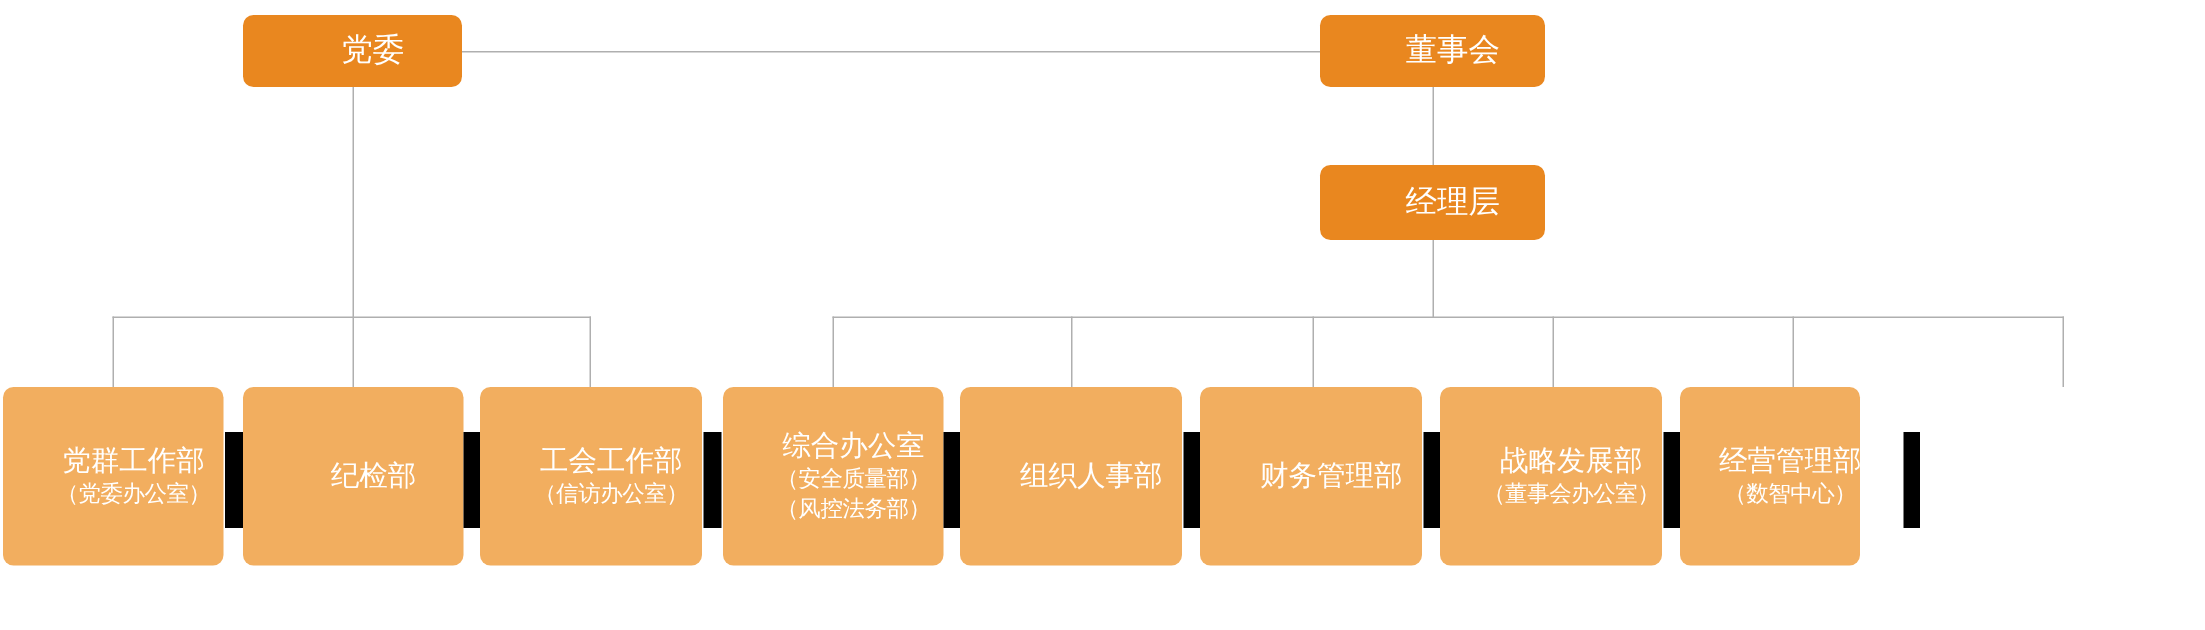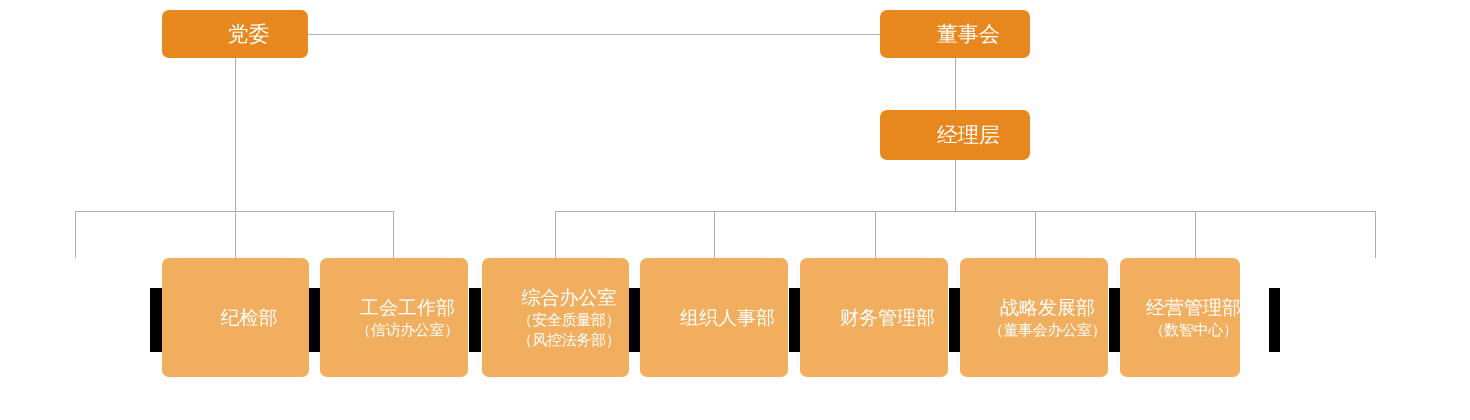--- a/index.html
+++ b/index.html
@@ -109,20 +109,24 @@
 
   <div class="sep" style="left:150px;  top:288px; width:12px; height:64px;"></div>
   <div class="sep" style="left:309px;  top:288px; width:11px; height:64px;"></div>
   <div class="sep" style="left:469px;  top:288px; width:12px; height:64px;"></div>
   <div class="sep" style="left:629px;  top:288px; width:11px; height:64px;"></div>
   <div class="sep" style="left:789px;  top:288px; width:11px; height:64px;"></div>
   <div class="sep" style="left:949px;  top:288px; width:11px; height:64px;"></div>
   <div class="sep" style="left:1109px; top:288px; width:11px; height:64px;"></div>
   <div class="sep" style="left:1269px; top:288px; width:11px; height:64px;"></div>
 
+  <div class="node leaf multi" style="left:2px; top:258px; width:147px; height:119px;">
+    <span class="l1">党群工作部</span>
+    <span class="l2">（党委办公室）</span>
+  </div>
 
   <div class="node leaf" style="left:162px; top:258px; width:147px; height:119px;">
     <span class="l1">纪检部</span>
   </div>
 
   <div class="node leaf multi" style="left:320px; top:258px; width:148px; height:119px;">
     <span class="l1">工会工作部</span>
     <span class="l2">（信访办公室）</span>
   </div>
 

